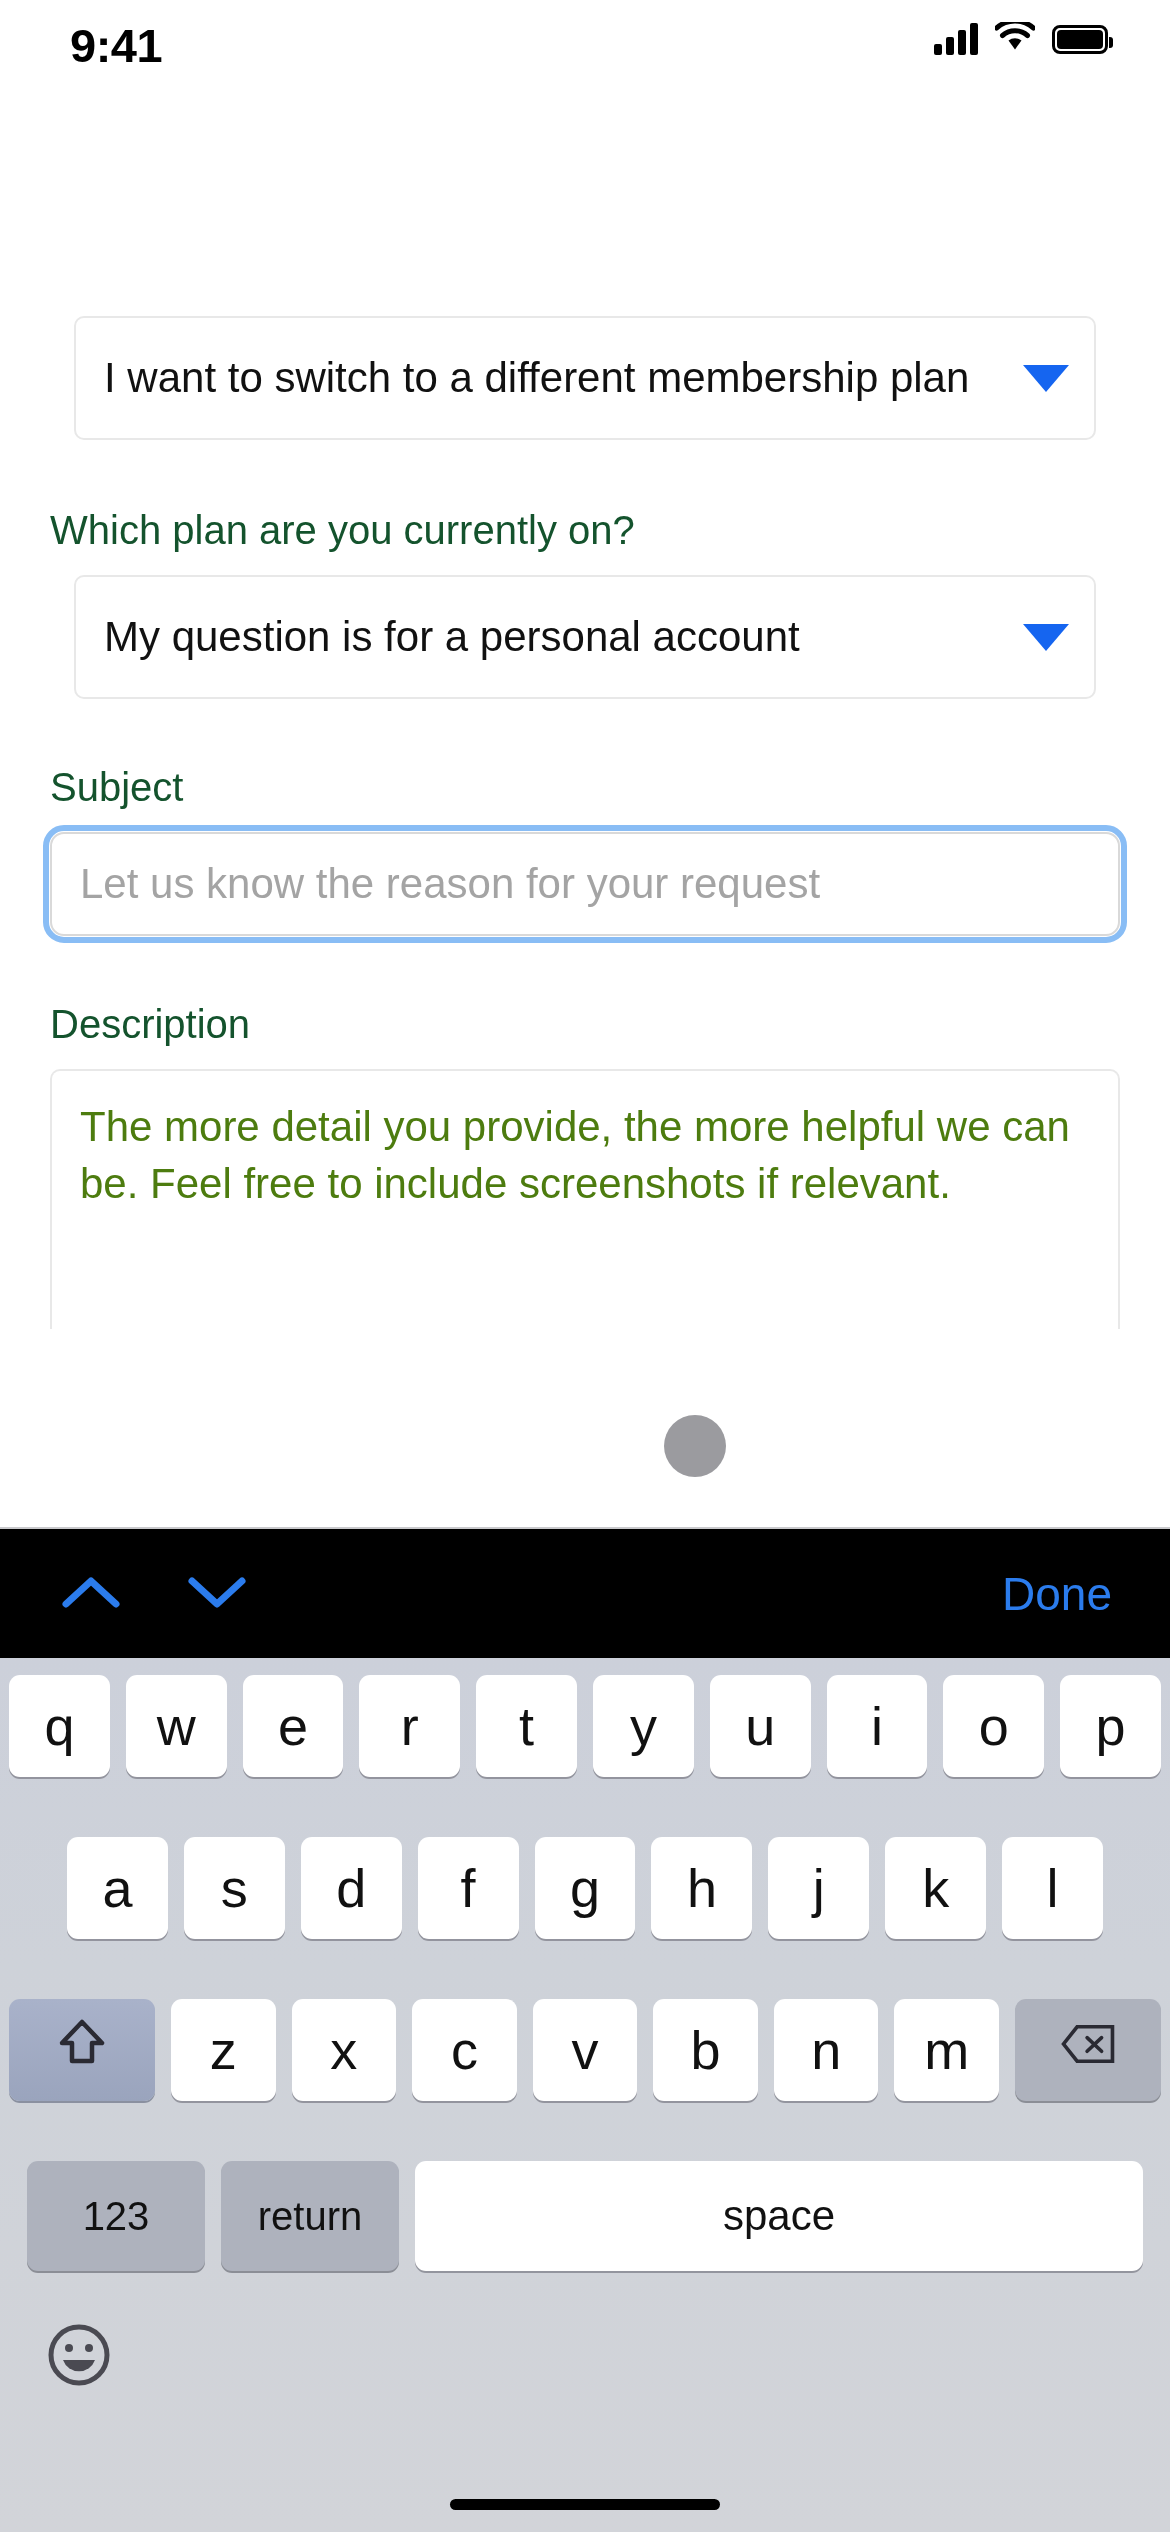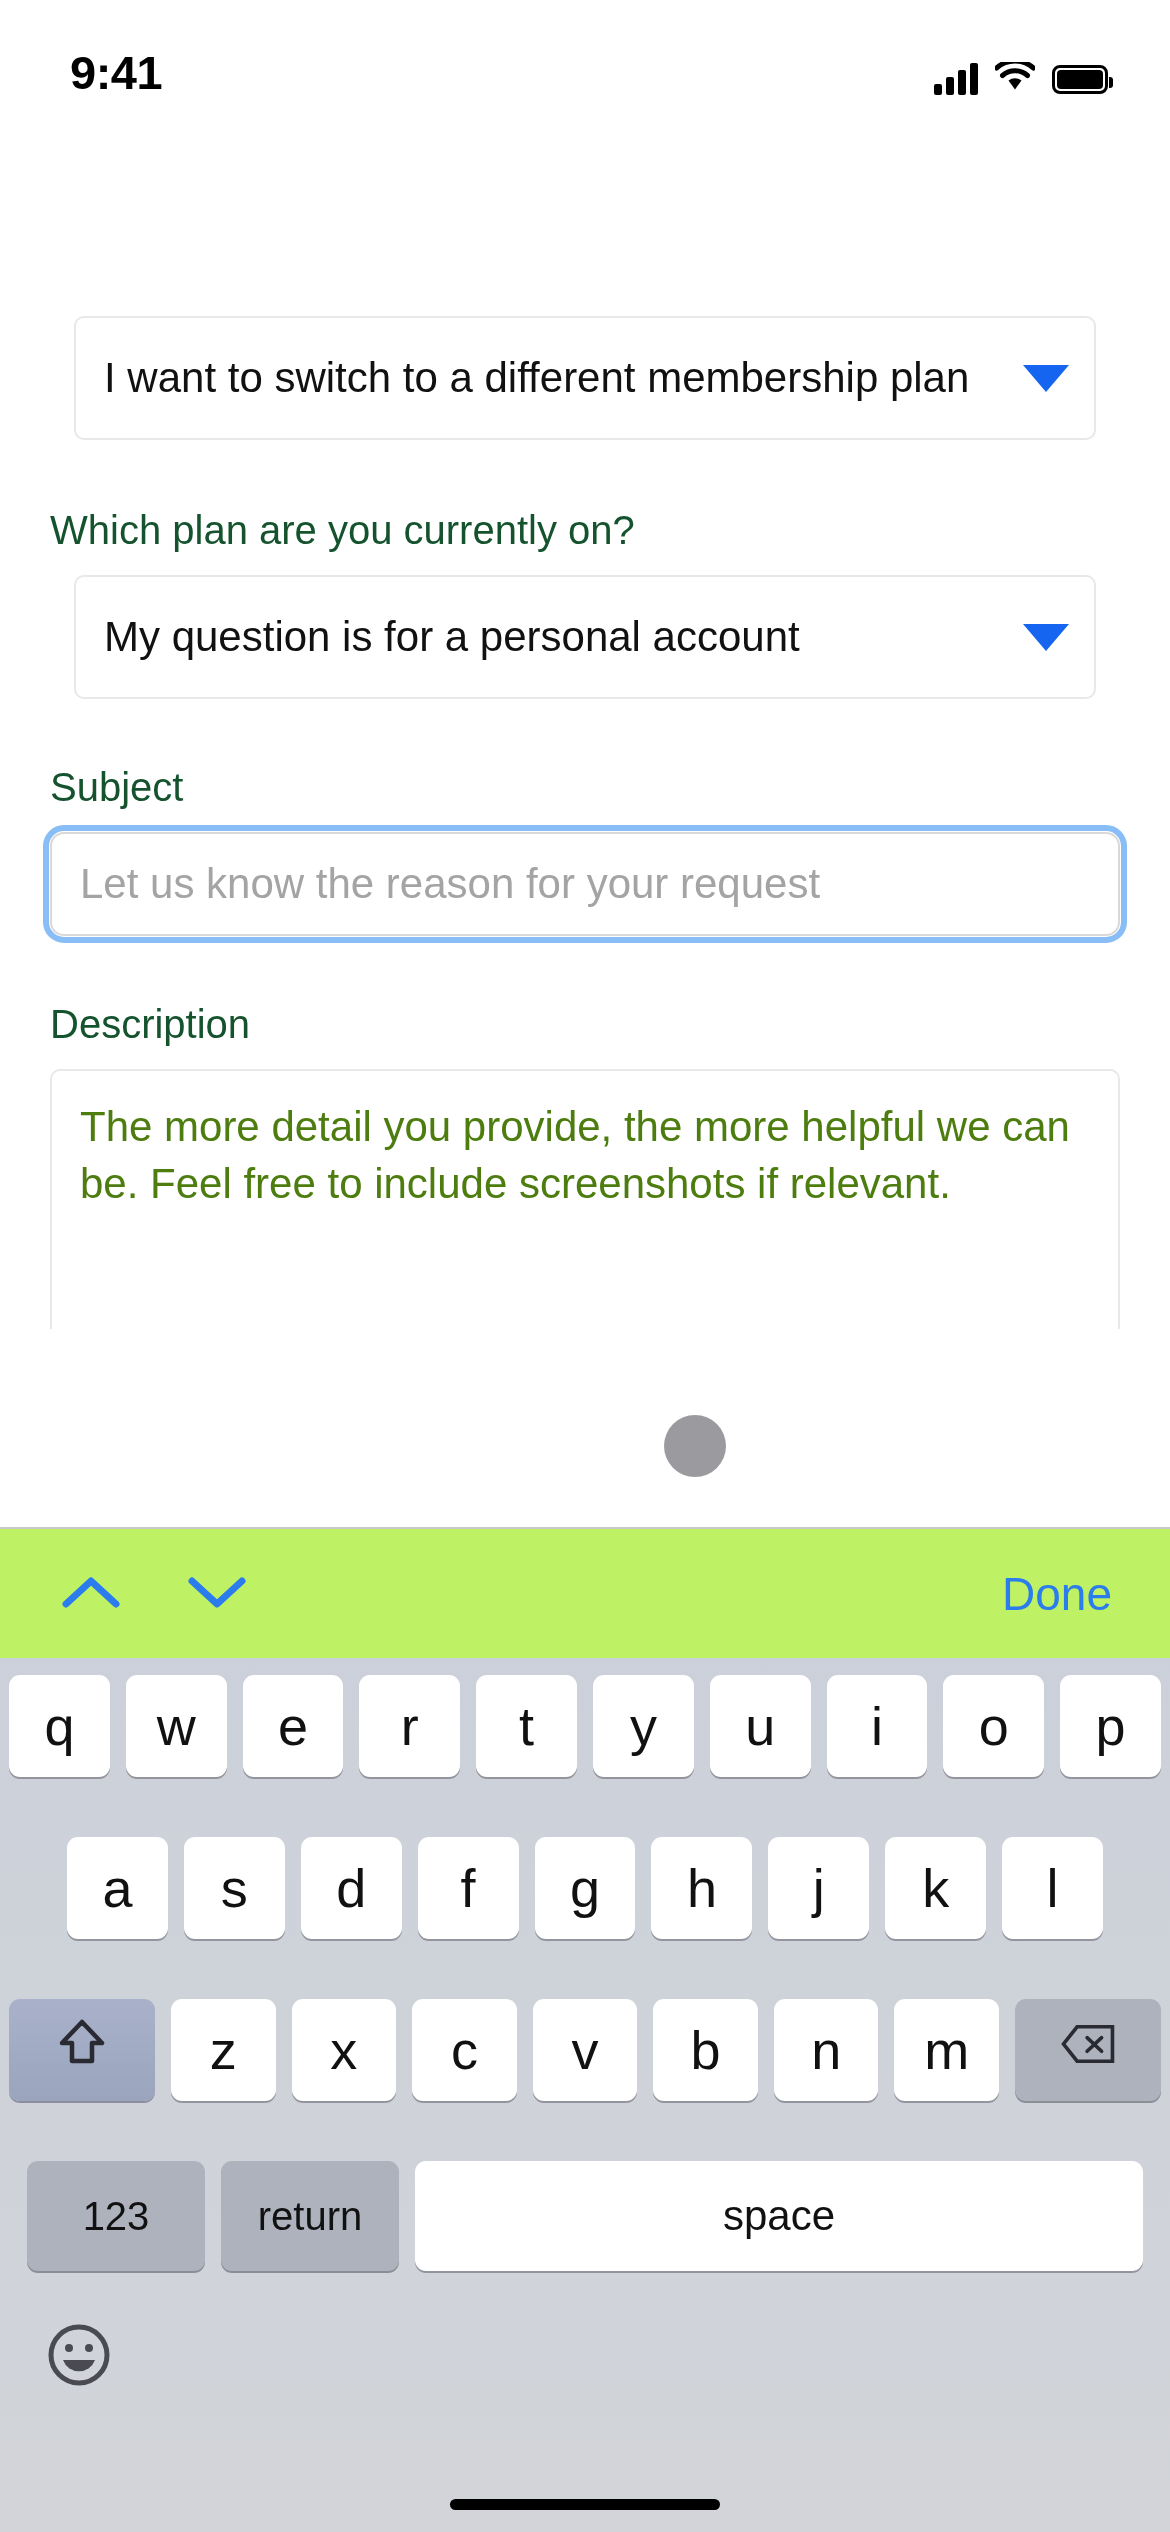--- a/index.html
+++ b/index.html
@@ -12,21 +12,21 @@
   #screen {
     position: relative;
     width: 1170px; height: 2532px;
     background: #ffffff;
   }
 
   
   .statusbar {
     position: absolute; top: 0; left: 0;
     width: 1170px; height: 96px;
-    display: flex; align-items: flex-end;
+    display: flex; align-items: flex-start;
     justify-content: space-between;
     padding: 22px 62px 0 70px;
   }
   .status-time {
     font-size: 47px; font-weight: bold;
     letter-spacing: -0.5px; color: #000;
     line-height: 1;
   }
   .status-right { display: flex; align-items: center; gap: 17px; }
   .sig-bars { display: flex; align-items: flex-end; gap: 4px; height: 32px; }
@@ -147,21 +147,21 @@
     left: 664px; top: 1415px;
     width: 62px; height: 62px;
     border-radius: 50%;
     background: #9b9b9f;
   }
 
   
   .kb-accessory {
     position: absolute; top: 1527px; left: 0;
     width: 1170px; height: 131px;
-    background: #bef264;
+    background: #000000;
     border-top: 2px solid #c9c9cc;
     display: flex; align-items: center;
   }
   .kb-nav-btns { display: flex; align-items: center; gap: 54px; margin-left: 55px; }
   .chev-btn { width: 72px; height: 72px; display: flex; align-items: center; justify-content: center; }
   .chev-btn svg { width: 62px; height: 40px; }
   .kb-done {
     margin-left: auto; margin-right: 58px;
     font-size: 46px; color: #2b7ced; font-weight: 400;
   }

